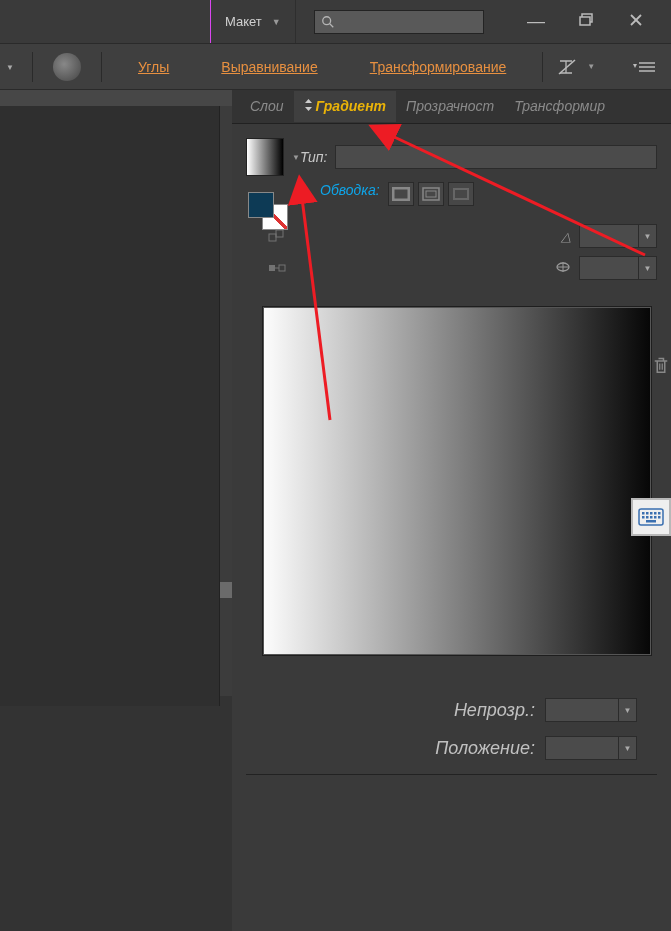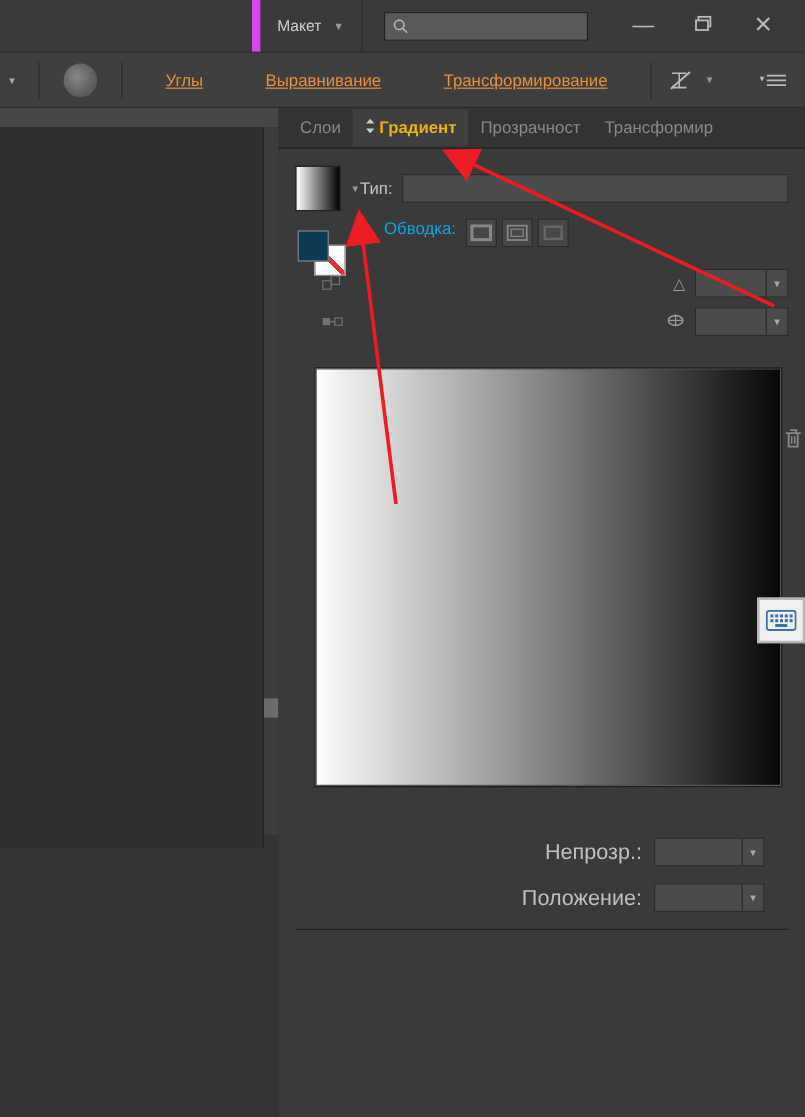--- a/index.html
+++ b/index.html
@@ -20,21 +20,21 @@
       display: flex;
       align-items: center;
       padding-left: 210px;
       border-bottom: 1px solid #2a2a2a;
     }
     .layout-dropdown {
       display: flex;
       align-items: center;
       gap: 10px;
       padding: 4px 14px;
-      border-left: 7px solid #d946ef;
+      border-left: 1px solid #d946ef;
       border-right: 1px solid #2e2e2e;
       height: 100%;
       color: #d0d0d0;
     }
     .layout-dropdown .caret { font-size: 9px; color: #999; }
     .searchbox {
       margin-left: 18px;
       width: 170px;
       height: 24px;
       background: #595959;
@@ -160,20 +160,21 @@
       height: 16px;
       background: #6b6b6b;
     }
     
     .right-col {
       position: absolute;
       left: 232px; top: 0;
       right: 0;
       height: 100%;
       background: #3a3a3a;
+      font-style: italic;
     }
     .panel-tabs {
       height: 34px;
       background: #333;
       display: flex;
       align-items: center;
       padding-left: 8px;
       border-bottom: 1px solid #212121;
     }
     .panel-tab {

